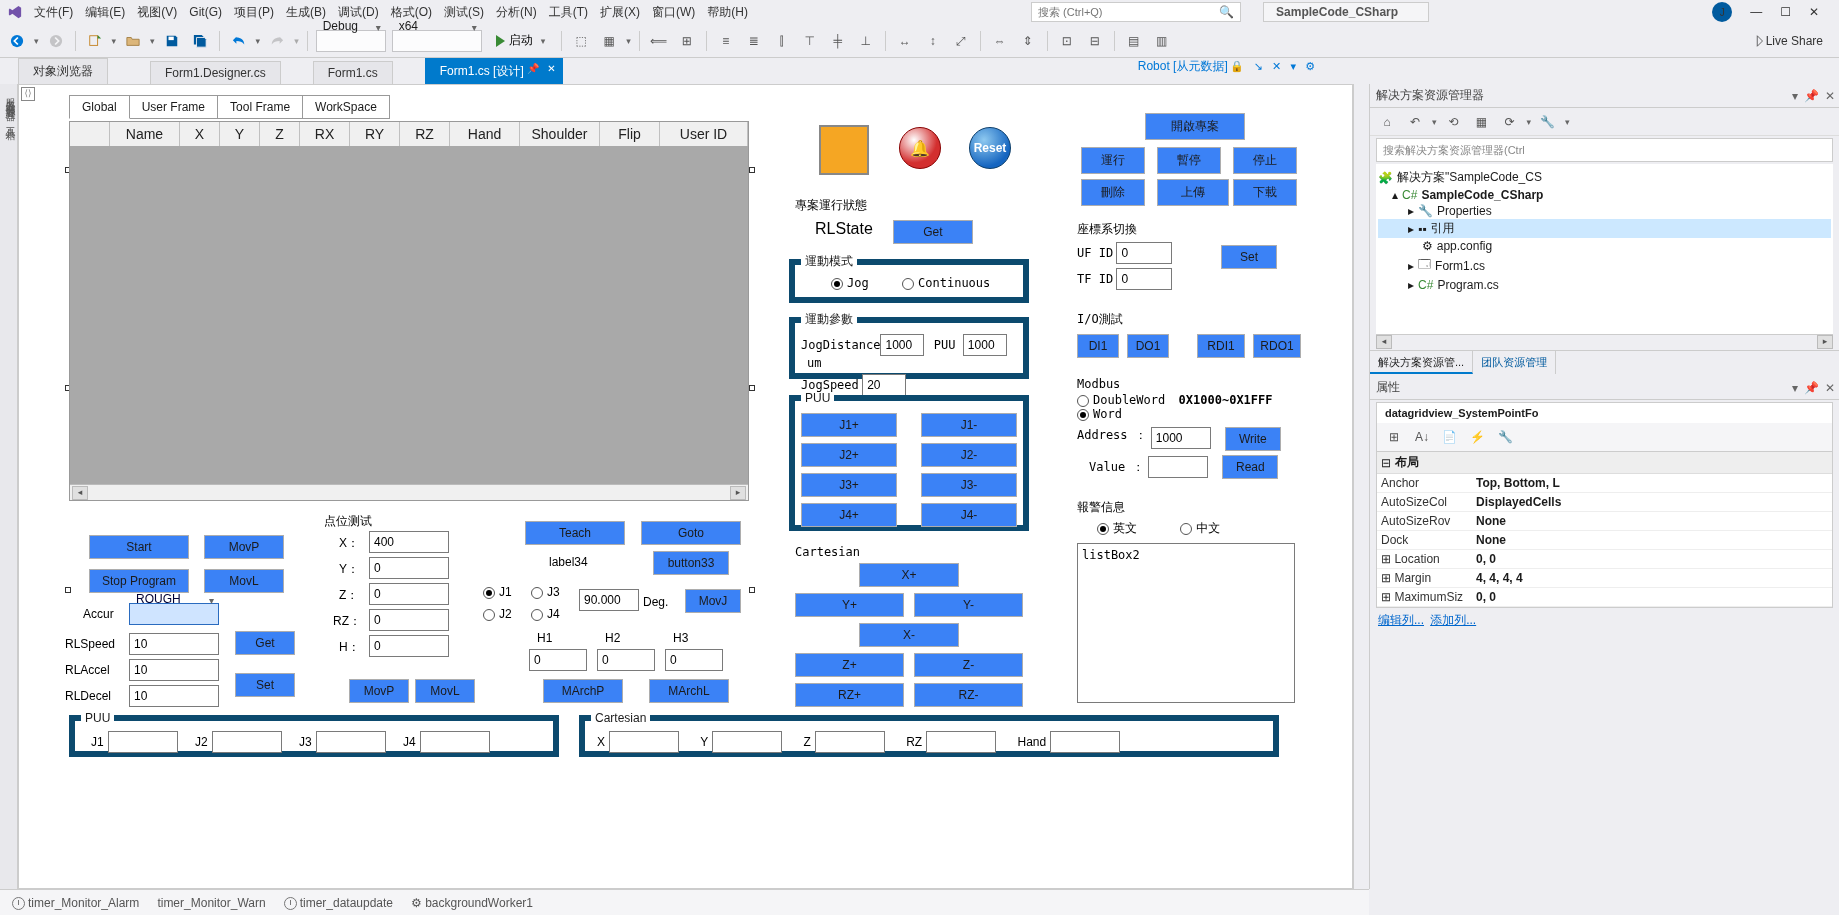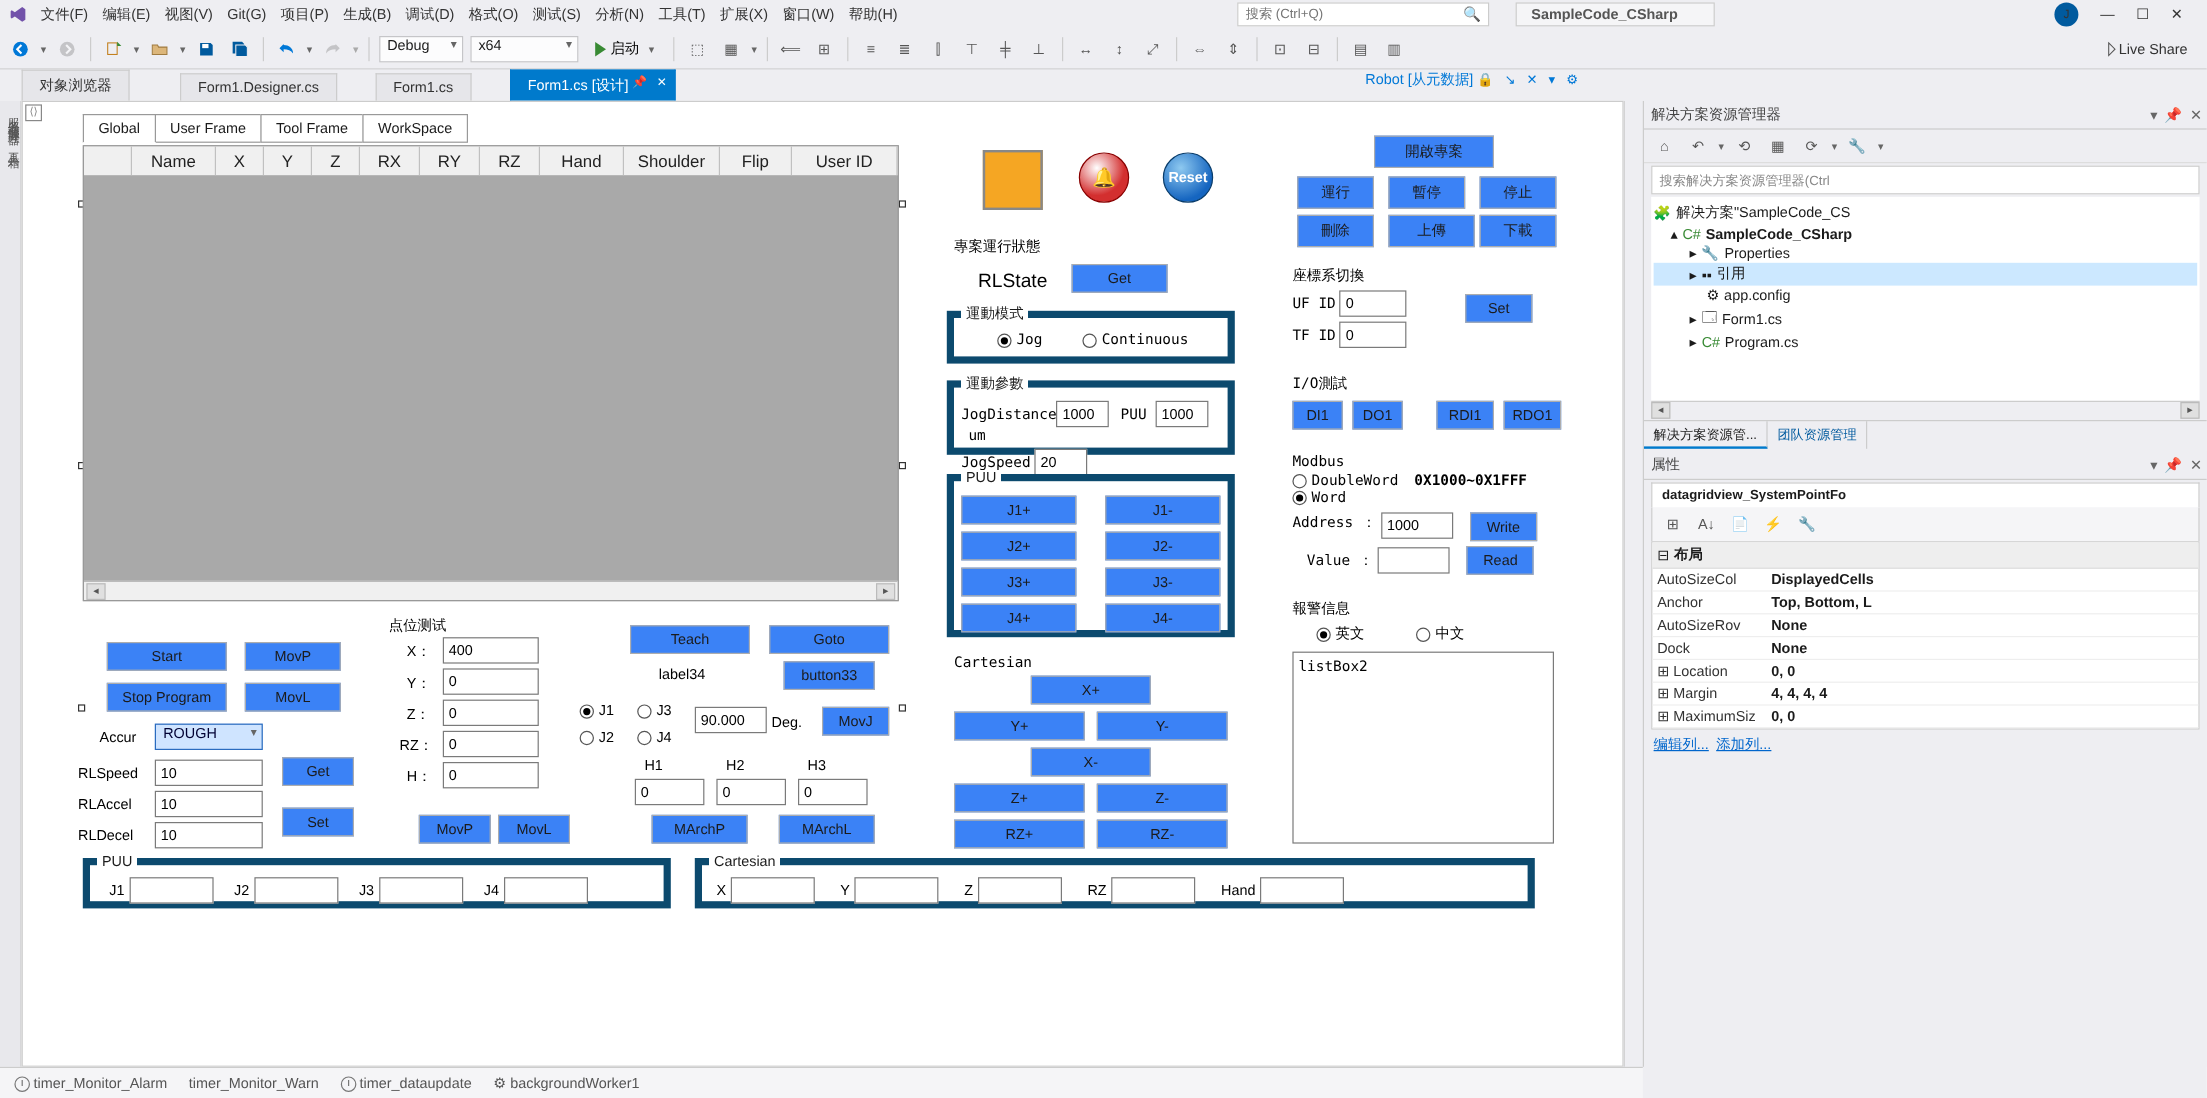--- a/index.html
+++ b/index.html
@@ -9,21 +9,21 @@
 .searchbox{margin-left:auto;width:210px;height:20px;border:1px solid #ccc;background:#fff;padding:0 6px;display:flex;align-items:center;position:relative}
 .searchbox input{border:none;outline:none;width:100%;font-size:11px;color:#888}
 .searchbox .mag{position:absolute;right:6px;color:#888}
 .projtitle{background:#f5f5f7;border:1px solid #ccc;padding:2px 30px 2px 12px;margin-left:10px;font-weight:bold;color:#555}
 .titleicons{margin-left:auto;display:flex;gap:18px;align-items:center;padding-right:12px;color:#555}
 .circle{width:20px;height:20px;border-radius:50%;background:#005a9e;color:#fff;display:inline-flex;align-items:center;justify-content:center;font-size:10px}
 .toolbar{height:34px;display:flex;align-items:center;padding:0 6px;gap:6px;background:#eeeef2;border-bottom:1px solid #ccc}
 .tbtn{width:22px;height:22px;display:inline-flex;align-items:center;justify-content:center;color:#555;border:none;background:transparent}
 .tbtn.blue svg{fill:#0078d7}
 .sep{width:1px;height:20px;background:#ccc;margin:0 2px}
-.combo{height:22px;border:1px solid #c5c5c8;background:#fcfcfd;padding:0 18px 18px 6px;position:relative;display:inline-flex;align-items:flex-start;min-width:70px}
+.combo{height:22px;border:1px solid #c5c5c8;background:#fcfcfd;padding:0 18px 18px 6px;position:relative;display:inline-flex;align-items:flex-end;min-width:70px}
 .combo::after{content:"▾";position:absolute;right:4px;color:#666;font-size:10px}
 .startbtn{display:flex;align-items:center;gap:4px;padding:0 8px;height:22px;border:none;background:transparent}
 .startbtn .tri{width:0;height:0;border-left:9px solid #388a34;border-top:6px solid transparent;border-bottom:6px solid transparent}
 .liveshare{margin-left:auto;display:flex;align-items:center;gap:0;color:#333;padding-right:10px}
 .doctabs{height:26px;display:flex;align-items:flex-end;background:#eeeef2;padding-left:18px;position:relative}
 .doctab{padding:4px 14px;background:#e6e6ea;color:#333;margin-right:2px;border-top:1px solid #ccc;border-left:1px solid #ccc;border-right:1px solid #ccc;position:relative}
 .doctab.active{background:#007acc;color:#fff;border-color:#007acc;padding-right:38px}
 .doctab.active::after{content:"✕";position:absolute;right:6px;color:#fff;font-size:10px}
 .pin{position:absolute;right:22px;color:#fff;font-size:10px}
 .hint{position:absolute;right:10px;top:0;color:#0078d7;font-size:11px}
@@ -334,21 +334,21 @@
       </fieldset>
 
       <div class="abs orangebox" style="left:760px;top:30px"></div>
       <div class="abs alarmico" style="left:840px;top:32px"></div>
       <div class="abs resetico" style="left:910px;top:32px">
           <span>Reset</span>
         </div>
 
       <fieldset style="left:730px;top:96px;width:240px;height:56px;border:none">
         <div class="lbl">專案運行狀態</div>
-        <div style="display:flex;align-items:flex-end;gap:20px;margin-top:6px">
+        <div style="display:flex;align-items:flex-start;gap:20px;margin-top:6px">
           <span class="lbl" style="font-size:16px;margin-left:20px">RLState</span>
           <div class="btn" style="width:80px">Get</div>
         </div>
       </fieldset>
 
       <fieldset style="left:730px;top:158px;width:240px;height:50px"><legend>運動模式</legend>
         <span style="margin-left:30px"><span class="radio on"></span><span class="lbl mono">Jog</span></span>
         <span style="margin-left:30px"><span class="radio"></span><span class="lbl mono">Continuous</span></span>
       </fieldset>
 
@@ -526,26 +526,26 @@
         <span class="tbtn">📄</span>
         <span class="tbtn" style="color:#e8a33d">⚡</span>
         <span class="tbtn">🔧</span>
       </div>
       <div class="propgrid">
         <div class="catrow">
             <span>⊟</span>
             <b>布局</b>
           </div>
         <div class="prow">
+            <div class="k">Anchor</div>
+            <div class="v">Top, Bottom, L</div>
+          </div>
+        <div class="prow">
             <div class="k">AutoSizeCol</div>
             <div class="v">DisplayedCells</div>
-          </div>
-        <div class="prow">
-            <div class="k">Anchor</div>
-            <div class="v">Top, Bottom, L</div>
           </div>
         <div class="prow">
             <div class="k">AutoSizeRov</div>
             <div class="v">None</div>
           </div>
         <div class="prow">
             <div class="k">Dock</div>
             <div class="v">None</div>
           </div>
         <div class="prow">

